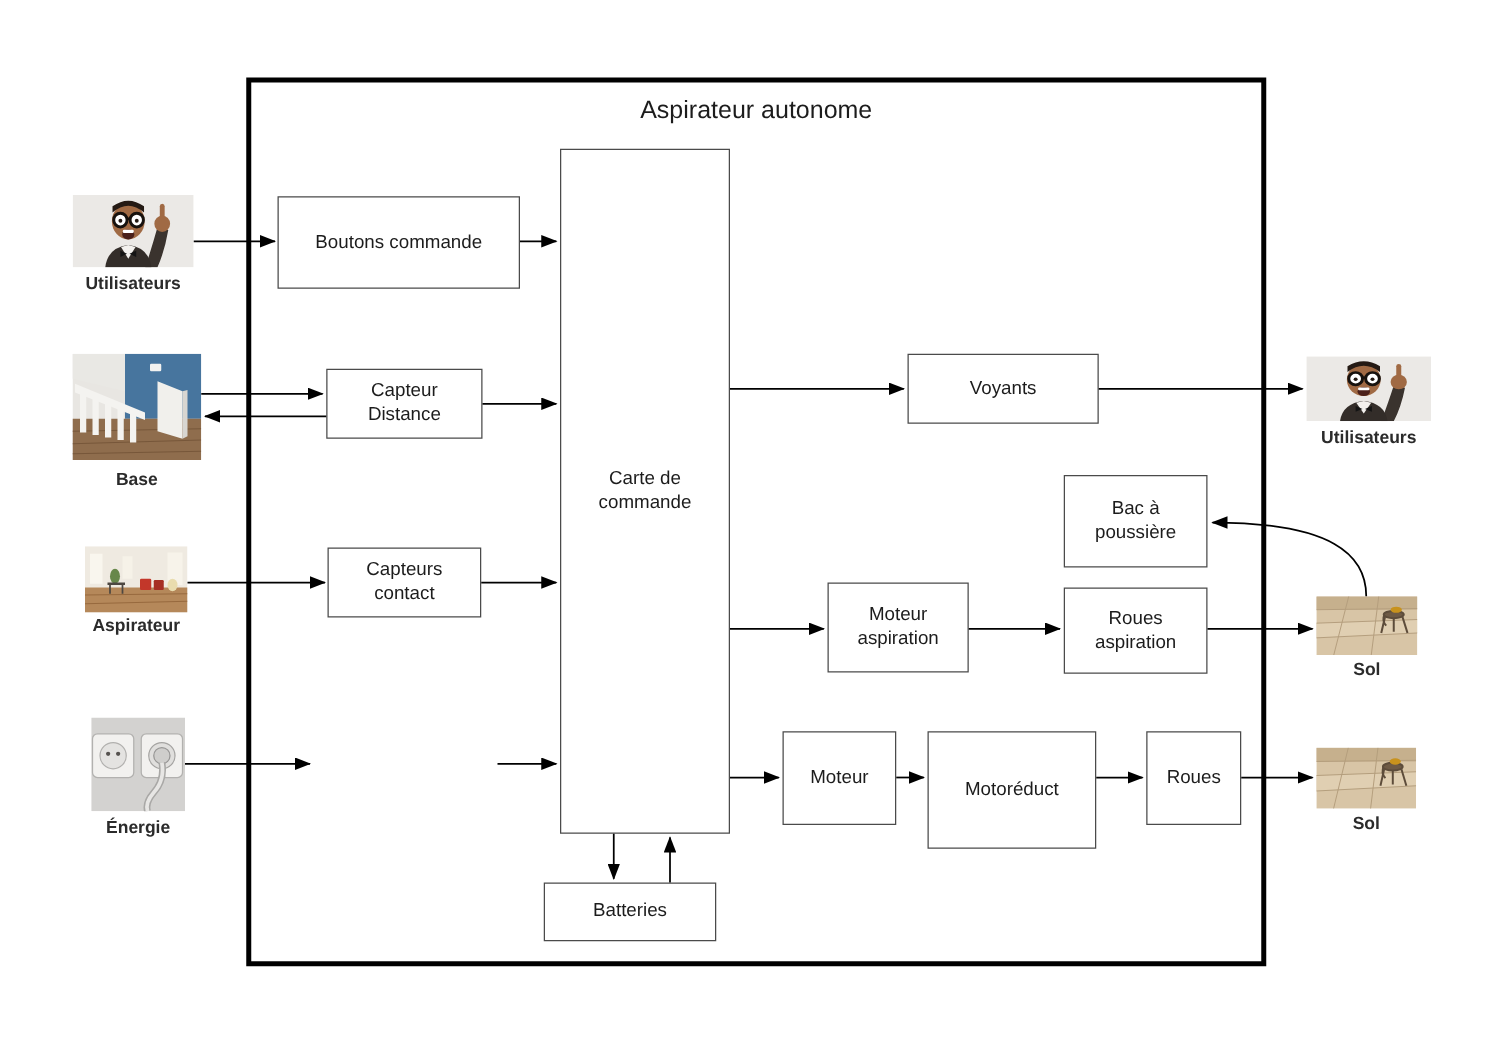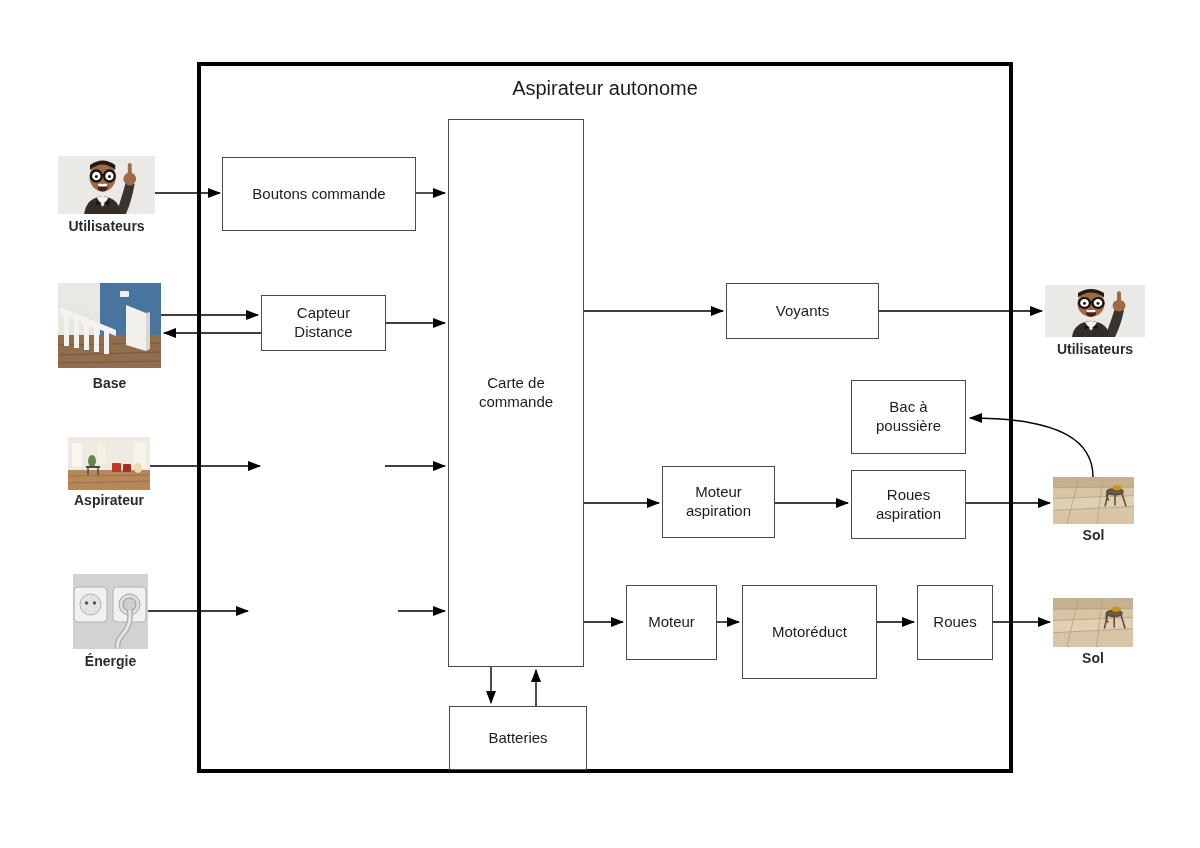--- a/index.html
+++ b/index.html
@@ -126,23 +126,25 @@
       </symbol>
     </defs>
   </svg>
 
   <div class="frame" style="left:197px;top:62px;width:816px;height:711px"></div>
   <div class="title" style="left:201px;top:77px;width:808px">Aspirateur autonome</div>
 
   <div class="block" style="left:261px;top:295px;width:125px;height:56px">Capteur
 Distance</div>
   <div class="block" style="left:222px;top:157px;width:194px;height:74px">Boutons commande</div>
+  <div class="block" style="left:262px;top:438px;width:123px;height:56px">Capteurs
+contact</div>
   <div class="block" style="left:448px;top:119px;width:136px;height:548px">Carte de
 commande</div>
-  <div class="block" style="left:449px;top:706px;width:138px;height:64px">Batteries</div>
+  <div class="block" style="left:435px;top:706px;width:138px;height:47px">Batteries</div>
   <div class="block" style="left:726px;top:283px;width:153px;height:56px">Voyants</div>
   <div class="block" style="left:851px;top:380px;width:115px;height:74px">Bac à
 poussière</div>
   <div class="block" style="left:662px;top:466px;width:113px;height:72px">Moteur
 aspiration</div>
   <div class="block" style="left:851px;top:470px;width:115px;height:69px">Roues
 aspiration</div>
   <div class="block" style="left:626px;top:585px;width:91px;height:75px">Moteur</div>
   <div class="block" style="left:742px;top:585px;width:135px;height:94px">Motoréduct</div>
   <div class="block" style="left:917px;top:585px;width:76px;height:75px">Roues</div>

